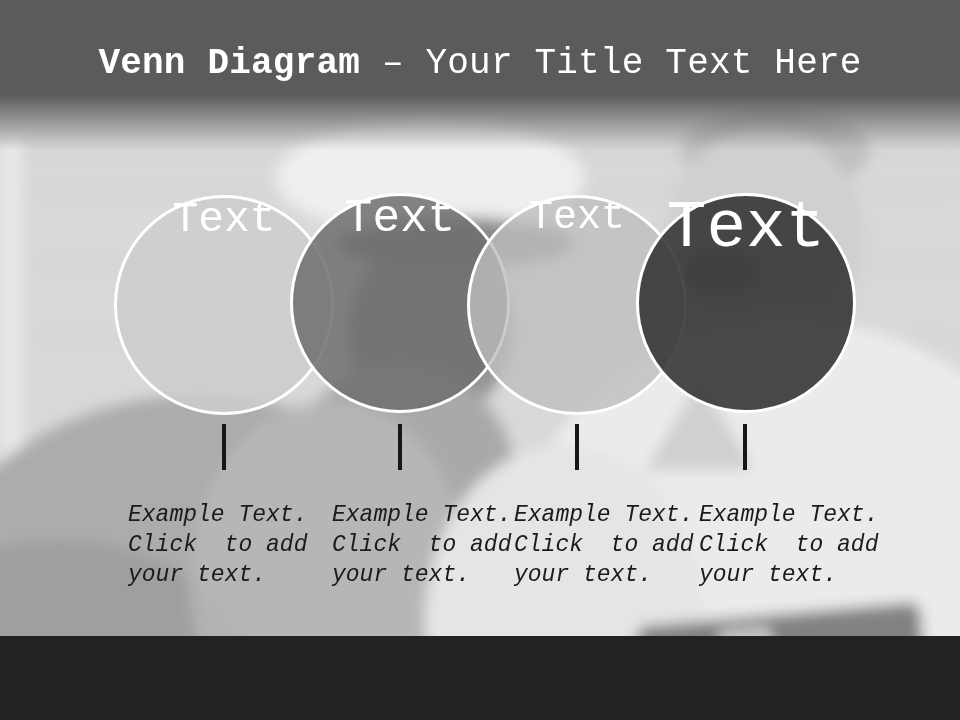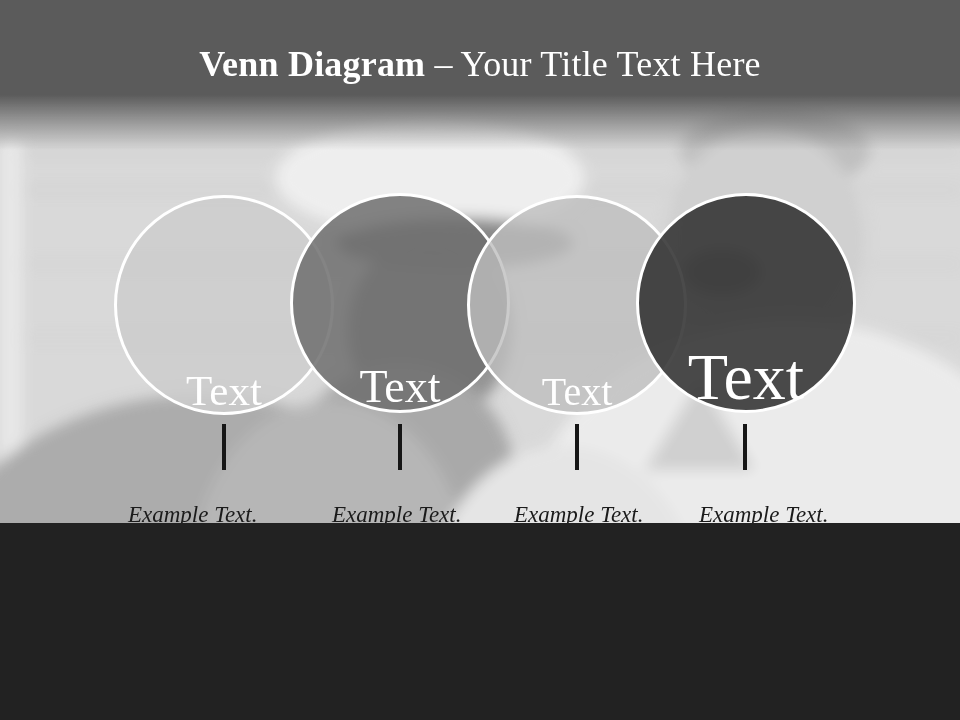--- a/index.html
+++ b/index.html
@@ -1,35 +1,35 @@
 <!DOCTYPE html>
 <html><head>
 <meta charset="utf-8">
 <style>
   html,body{margin:0;padding:0;background:#222;}
   .slide{
-    position:relative; width:960px; height:523px; overflow:hidden;
-    font-family:Liberation Serif, serif; background:#8b5cf6;
+    position:relative; width:960px; height:636px; overflow:hidden;
+    font-family:Liberation Mono, monospace; background:#8b5cf6;
   }
   .photo{position:absolute; left:0; top:0; width:960px; height:720px;}
   .header{
     position:absolute; left:0; top:0; width:100%; height:150px;
     background:linear-gradient(to bottom, #5b5b5b 0px, #5b5b5b 95px, rgba(91,91,91,0) 150px);
   }
   .title{
     position:absolute; top:42px; left:0; width:100%;
     text-align:center; color:#ffffff; font-size:36px; line-height:44px;
     letter-spacing:0.2px; white-space:nowrap;
   }
   .title .tb{font-weight:700;}
   .title .tr{font-weight:400;}
   .circle{
     position:absolute; width:220px; height:220px; border-radius:50%;
     border:3px solid #ffffff; box-sizing:border-box;
-    display:flex; align-items:flex-end; justify-content:center; color:#ffffff;
+    display:flex; align-items:flex-start; justify-content:center; color:#ffffff;
   }
   .c1{left:114px; top:195px; z-index:1;}
   .c2{left:290px; top:193px; z-index:2;}
   .c3{left:467px; top:195px; z-index:3;}
   .c4{left:636px; top:193px; z-index:4;}
   .clabel{font-weight:400; line-height:1;}
   .l1{font-size:43px;}
   .l2{font-size:46px;}
   .l3{font-size:40px;}
   .l4{font-size:66px;}

